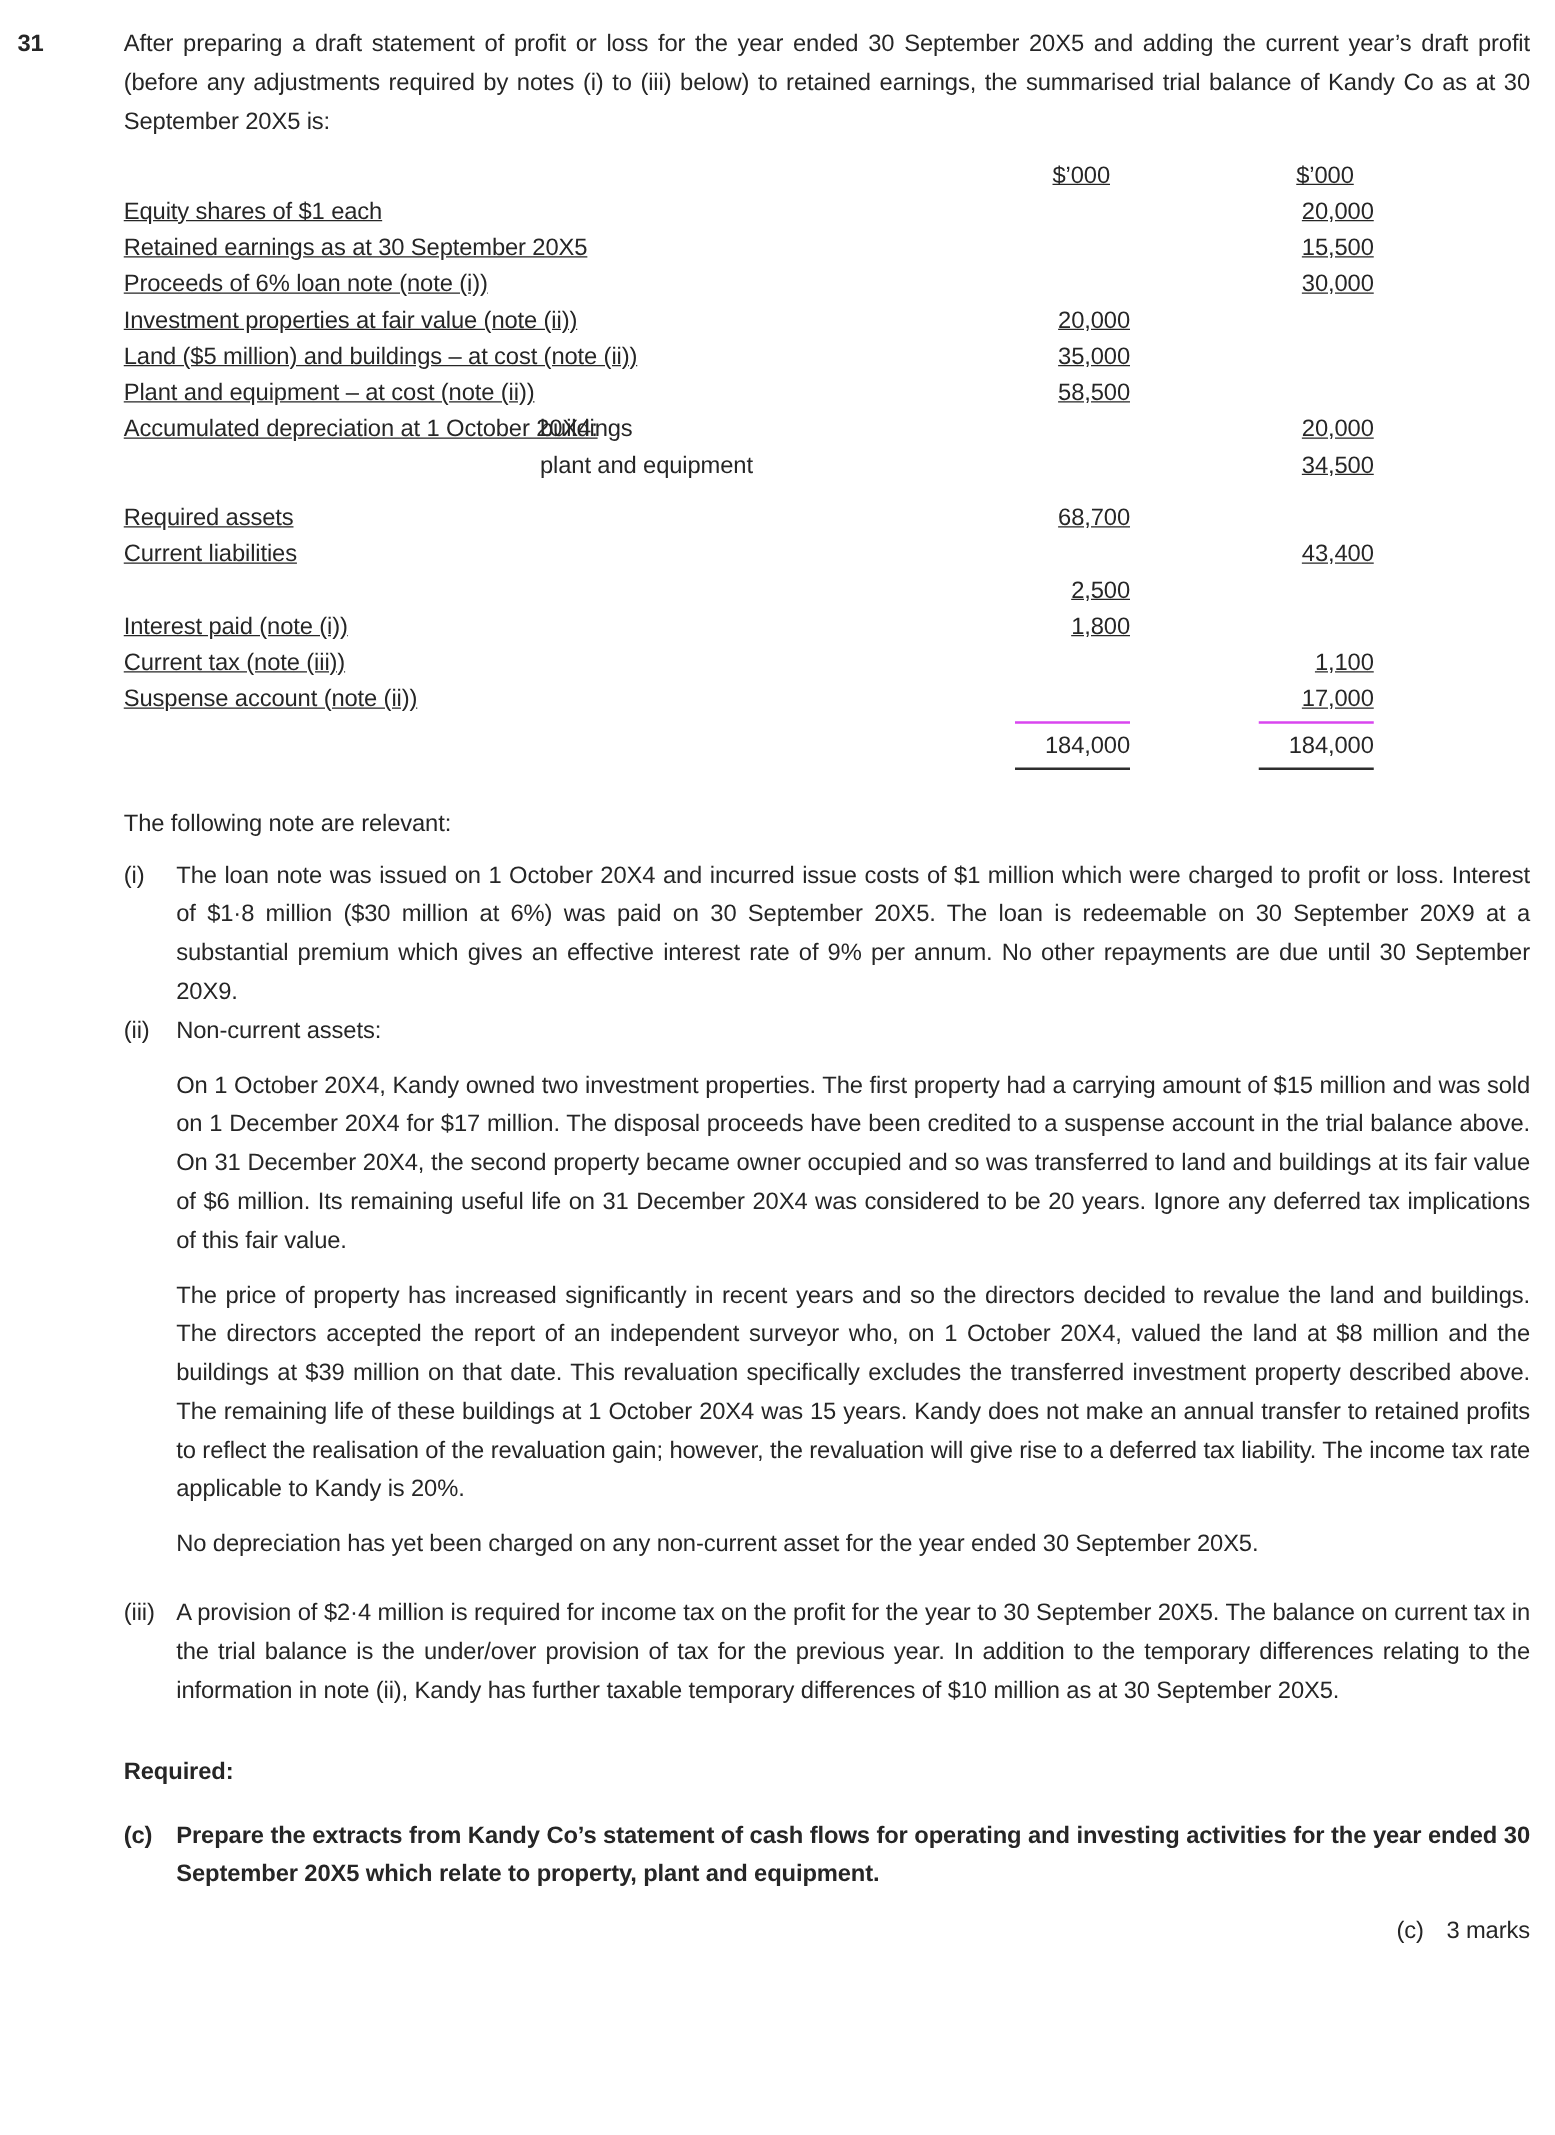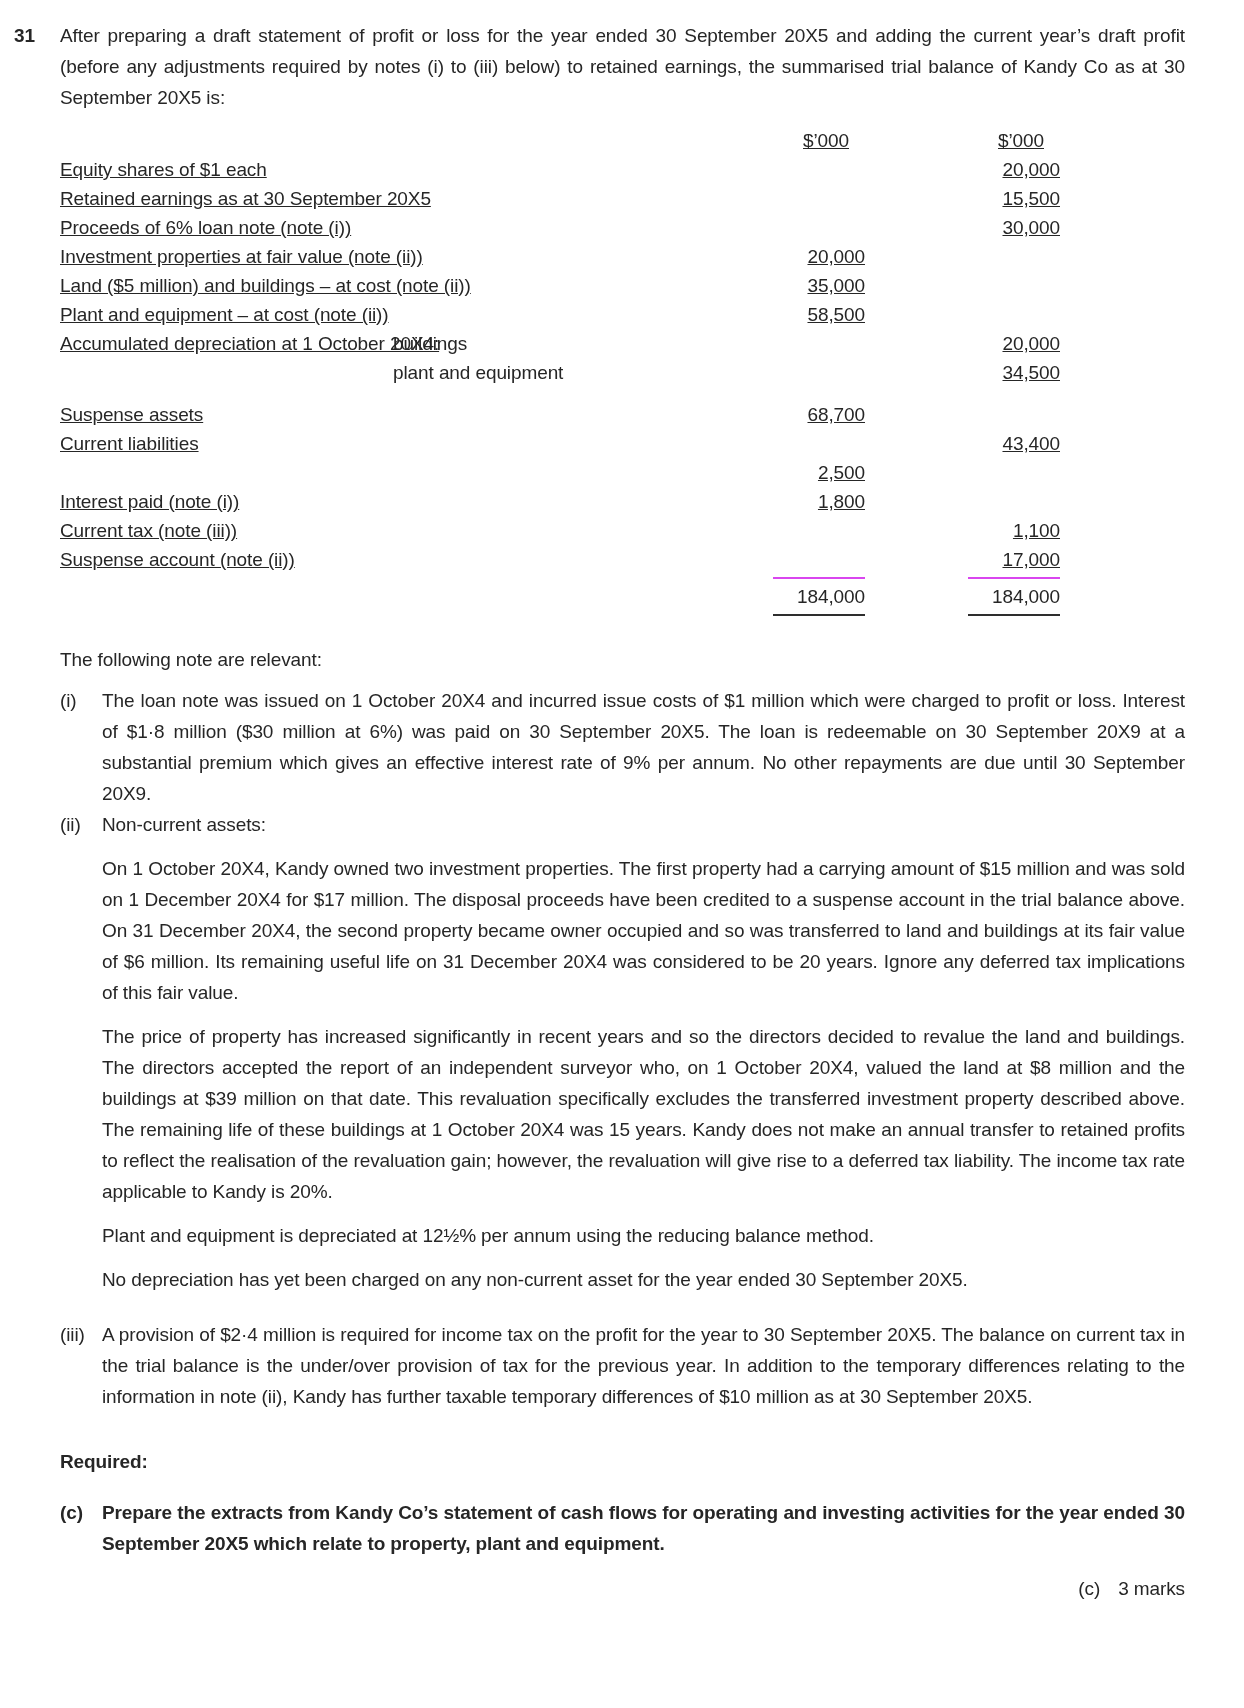--- a/index.html
+++ b/index.html
@@ -5,21 +5,21 @@
   * { margin:0; padding:0; box-sizing:border-box; }
   html,body { background:#ffffff; }
   body {
     width:1244px; height:1708px; overflow:hidden;
     font-family:"Liberation Sans", sans-serif;
     font-size:19px; line-height:31px;
     color:#262626;
     letter-spacing:-0.1px;
   }
   .page { padding:20px 0 0 14px; }
-  .question { display:grid; grid-template-columns:46px 1125px; }
+  .question { display:grid; grid-template-columns:46px 1125px;gap:39px; }
   .qnum { font-weight:bold; }
   p.justified { text-align:justify; }
 
   
   .tb { width:1000px; margin-top:13px; }
   .tb-row, .tb-head, .tb-total-row { display:grid; grid-template-columns:1fr 170px 195px; line-height:29px;text-decoration:underline; }
   .tb-num { text-align:right; font-variant-numeric:tabular-nums; }
   .tb-head .tb-num { padding-right:16px; }
   .tb-label { position:relative; white-space:nowrap; }
   .tb-sublabel { position:absolute; left:333px; top:0; }
@@ -100,21 +100,21 @@
             </div>
             <div class="tb-row">
               <div class="tb-label">
                 <span class="tb-sublabel">plant and equipment</span>
               </div>
               <div class="tb-num"></div>
               <div class="tb-num">34,500</div>
             </div>
             <div class="tb-gap"></div>
             <div class="tb-row">
-              <div class="tb-label">Suspense assets</div>
+              <div class="tb-label">Required assets</div>
               <div class="tb-num">68,700</div>
               <div class="tb-num"></div>
             </div>
             <div class="tb-row">
               <div class="tb-label">Current liabilities</div>
               <div class="tb-num"></div>
               <div class="tb-num">43,400</div>
             </div>
             <div class="tb-row">
               <div class="tb-num"></div>
@@ -151,21 +151,20 @@
             <div class="note-body">
               <p class="note-para">The loan note was issued on 1 October 20X4 and incurred issue costs of $1 million which were charged to profit or loss. Interest of $1·8 million ($30 million at 6%) was paid on 30 September 20X5. The loan is redeemable on 30 September 20X9 at a substantial premium which gives an effective interest rate of 9% per annum. No other repayments are due until 30 September 20X9.</p>
             </div>
           </div>
           <div class="note note-1">
             <div class="note-num">(ii)</div>
             <div class="note-body">
               <p class="note-heading">Non-current assets:</p>
               <p class="note-para">On 1 October 20X4, Kandy owned two investment properties. The first property had a carrying amount of $15 million and was sold on 1 December 20X4 for $17 million. The disposal proceeds have been credited to a suspense account in the trial balance above. On 31 December 20X4, the second property became owner occupied and so was transferred to land and buildings at its fair value of $6 million. Its remaining useful life on 31 December 20X4 was considered to be 20 years. Ignore any deferred tax implications of this fair value.</p>
               <p class="note-para">The price of property has increased significantly in recent years and so the directors decided to revalue the land and buildings. The directors accepted the report of an independent surveyor who, on 1 October 20X4, valued the land at $8 million and the buildings at $39 million on that date. This revaluation specifically excludes the transferred investment property described above. The remaining life of these buildings at 1 October 20X4 was 15 years. Kandy does not make an annual transfer to retained profits to reflect the realisation of the revaluation gain; however, the revaluation will give rise to a deferred tax liability. The income tax rate applicable to Kandy is 20%.</p>
-              <p class="note-para">Plant and equipment is depreciated at 12½% per annum using the reducing balance method.</p>
               <p class="note-para">No depreciation has yet been charged on any non-current asset for the year ended 30 September 20X5.</p>
             </div>
           </div>
           <div class="note note-2">
             <div class="note-num">(iii)</div>
             <div class="note-body">
               <p class="note-para">A provision of $2·4 million is required for income tax on the profit for the year to 30 September 20X5. The balance on current tax in the trial balance is the under/over provision of tax for the previous year. In addition to the temporary differences relating to the information in note (ii), Kandy has further taxable temporary differences of $10 million as at 30 September 20X5.</p>
             </div>
           </div>
         </div>

